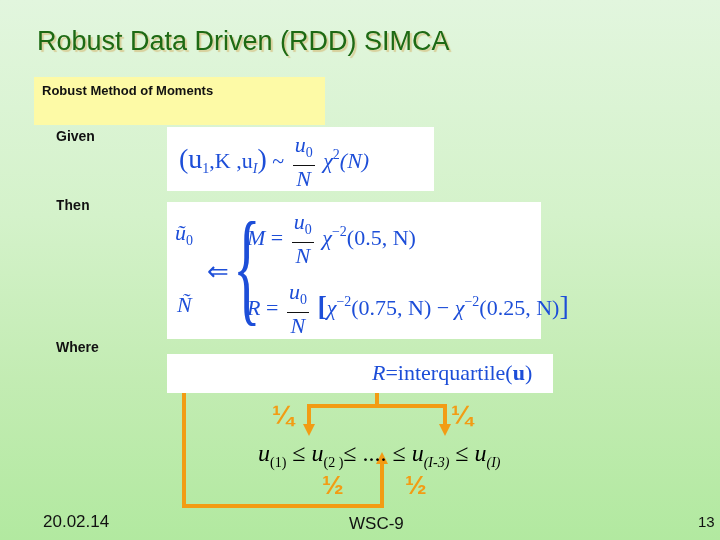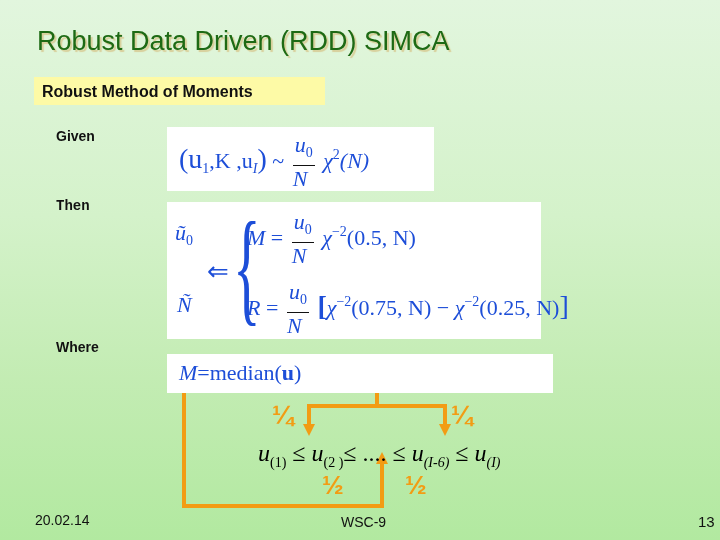--- a/index.html
+++ b/index.html
@@ -7,37 +7,37 @@
       width: 720px; height: 540px; overflow: hidden; position: relative;
       background: linear-gradient(to bottom, #e2f6de 0%, #d4f2ca 40%, #c3ecb3 70%, #b2e9a0 100%);
       font-family: "Liberation Sans", sans-serif;
     }
     .abs { position: absolute; }
     .title {
       left: 37px; top: 26px; font-size: 27px; color: #1d6a14;
       text-shadow: 2px 2px 1px #d8cf9a; white-space: nowrap; letter-spacing: 0px;
     }
     .subtitle-box {
-      left: 34px; top: 77px; width: 291px; height: 28px; background: #fdfaa6;
-      box-sizing: border-box; padding: 6px 0 0 8px; font-size: 16px; font-weight: bold; color: #111;
+      left: 34px; top: 77px; width: 291px; height: 48px; background: #fdfaa6;
+      box-sizing: border-box; padding: 6px 0 0 8px; font-size: 13px; font-weight: bold; color: #111;
     }
     .label { font-size: 14px; font-weight: bold; color: #111; left: 56px; }
     .formula-box { background: #ffffff; font-family: "Liberation Serif", serif; color: #1d4ed8; }
     .given-box { left: 167px; top: 127px; width: 267px; height: 64px; }
     .then-box { left: 167px; top: 202px; width: 374px; height: 137px; }
     .where-box { left: 167px; top: 354px; width: 386px; height: 39px; font-size: 22px; }
     .math { font-family: "Liberation Serif", serif; font-size: 22px; white-space: nowrap; }
     .i { font-style: italic; }
-    .frac { display: inline-block; vertical-align: middle; text-align: left; margin: 0 3px; }
+    .frac { display: inline-block; vertical-align: middle; text-align: center; margin: 0 3px; }
     .frac .num { display: block; border-bottom: 1px solid #111; padding: 0 2px; line-height: 24px; }
     .frac .den { display: block; line-height: 26px; }
     sub { font-size: 14px; }
     sup { font-size: 14px; }
     .orange { color: #f29c14; font-weight: bold; font-family: "Liberation Sans", sans-serif; font-size: 26px; }
-    .footer { font-size: 14px; color: #111; }
+    .footer { font-size: 17px; color: #111; margin-left: 8px; }
     .pagenum { font-size: 15px; color: #111; }
   </style>
 </head>
 <body>
 
 <div class="abs title">Robust Data Driven (RDD) SIMCA</div>
 
 <div class="abs subtitle-box">
   <span>Robust Method of Moments</span>
 </div>
@@ -85,22 +85,22 @@
       <span class="num"><span class="i">u</span><sub>0</sub></span>
       <span class="den i">N</span>
     </span>
     <span style="font-size:28px; font-weight:bold;">[</span><span class="i">χ</span><sup>−2</sup><span>(0.75, N)</span>
     <span>−</span>
     <span class="i">χ</span><sup>−2</sup><span>(0.25, N)</span><span style="font-size:28px;">]</span>
   </div>
 </div>
 
 <div class="abs formula-box where-box">
-  <div class="abs math" style="left:12px; top:6px;">
-    <span class="i">M</span><span>=median(</span><b>u</b><span>)</span>
+  <div class="abs math" style="left:205px; top:6px;">
+    <span class="i">R</span><span>=interquartile(</span><b>u</b><span>)</span>
   </div>
 </div>
 
 <svg class="abs" style="left:0; top:0;" width="720" height="540">
   <g stroke="#f29c14" stroke-width="4" fill="none">
     <polyline points="184,393 184,506 382,506 382,462"></polyline>
     <polyline points="377,393 377,406 309,406 309,426"></polyline>
     <polyline points="377,406 445,406 445,426"></polyline>
   </g>
   <g fill="#f29c14">
@@ -114,20 +114,20 @@
 <div class="abs orange" style="left:451px; top:400px;">¼</div>
 <div class="abs orange" style="left:322px; top:470px;">½</div>
 <div class="abs orange" style="left:405px; top:470px;">½</div>
 
 <div class="abs math" style="left:258px; top:440px; font-size:24px;">
   <span class="i">u</span><sub>(1)</sub>
   <span>≤</span>
   <span class="i">u</span><sub>(2 )</sub><span>≤</span>
   <span>....</span>
   <span>≤</span>
-  <span class="i">u</span><sub class="i">(I-6)</sub>
+  <span class="i">u</span><sub class="i">(I-3)</sub>
   <span>≤</span>
   <span class="i">u</span><sub class="i">(I)</sub>
 </div>
 
 <div class="abs footer" style="left:35px; top:512px;">20.02.14</div>
 <div class="abs footer" style="left:341px; top:514px;">WSC-9</div>
 <div class="abs pagenum" style="left:698px; top:513px;">13</div>
 
 </body></html>

